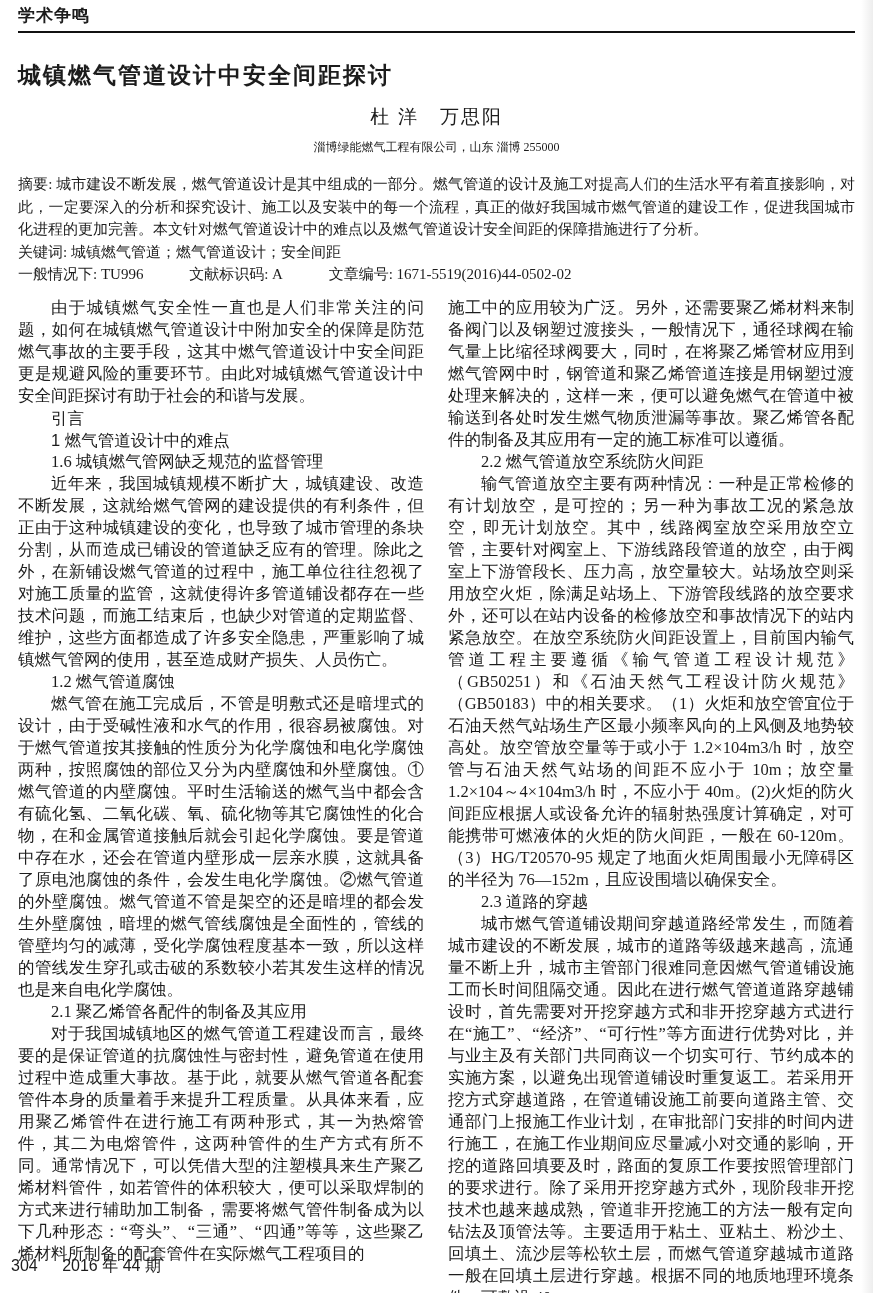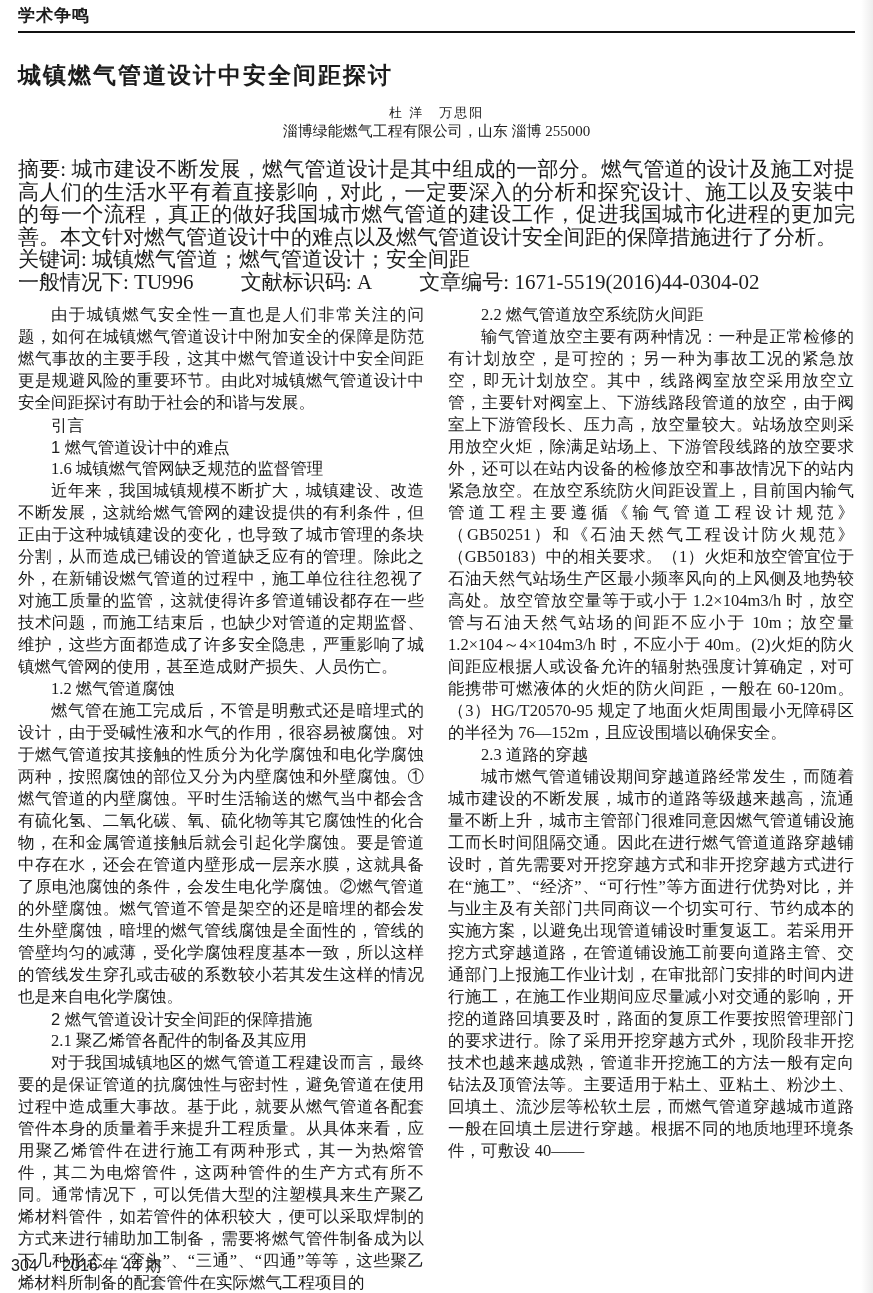--- a/index.html
+++ b/index.html
@@ -23,31 +23,32 @@
   .rule { border:none; border-top:2px solid #111; margin:4px 0 0 0; }
 
   .title {
     font-size:23px;
     font-weight:bold;
     letter-spacing:2px;
     margin:27px 0 0 0;
   }
   .authors {
     text-align:center;
-    font-size:13px;
+    font-size:19px;
     letter-spacing:2px;
     margin-top:13px;
     white-space:pre-wrap;
   }
   .affiliation {
     text-align:center;
-    font-size:15px;
+    font-size:12px;
+    margin-top:9px;
   }
 
-  .meta { margin-top:17px; font-size:21px; line-height:22.5px; }
+  .meta { margin-top:17px; font-size:15px; line-height:22.5px; }
   .meta p { margin:0; text-align:justify; }
   .clc-line span { margin-right:42px; }
   .clc-line span:last-child { margin-right:0; }
 
   .columns { display:flex; gap:24px; margin-top:11px; }
   .col { width:406px; font-size:16.5px; line-height:22px; }
   .para { margin:0; text-align:justify; text-indent:2em; }
   .para.h1 { font-family:"Liberation Sans", sans-serif; }
   .para.h2 { }
   .para.cont { text-indent:0; }
@@ -78,38 +79,38 @@
   <h1 class="title">城镇燃气管道设计中安全间距探讨</h1>
   <div class="authors">杜 洋　万思阳</div>
   <div class="affiliation">淄博绿能燃气工程有限公司，山东 淄博 255000</div>
 
   <div class="meta">
     <p class="abstract">摘要: 城市建设不断发展，燃气管道设计是其中组成的一部分。燃气管道的设计及施工对提高人们的生活水平有着直接影响，对此，一定要深入的分析和探究设计、施工以及安装中的每一个流程，真正的做好我国城市燃气管道的建设工作，促进我国城市化进程的更加完善。本文针对燃气管道设计中的难点以及燃气管道设计安全间距的保障措施进行了分析。</p>
     <p class="keywords">关键词: 城镇燃气管道；燃气管道设计；安全间距</p>
     <p class="clc-line">
       <span>一般情况下: TU996</span>
       <span>文献标识码: A</span>
-      <span>文章编号: 1671-5519(2016)44-0304-02</span>
+      <span>文章编号: 1671-5519(2016)44-0502-02</span>
     </p>
   </div>
 
   <div class="columns">
     <div class="col">
         <p class="para body">由于城镇燃气安全性一直也是人们非常关注的问题，如何在城镇燃气管道设计中附加安全的保障是防范燃气事故的主要手段，这其中燃气管道设计中安全间距更是规避风险的重要环节。由此对城镇燃气管道设计中安全间距探讨有助于社会的和谐与发展。</p>
         <p class="para h1">引言</p>
         <p class="para h1">1 燃气管道设计中的难点</p>
         <p class="para h2">1.6 城镇燃气管网缺乏规范的监督管理</p>
         <p class="para body">近年来，我国城镇规模不断扩大，城镇建设、改造不断发展，这就给燃气管网的建设提供的有利条件，但正由于这种城镇建设的变化，也导致了城市管理的条块分割，从而造成已铺设的管道缺乏应有的管理。除此之外，在新铺设燃气管道的过程中，施工单位往往忽视了对施工质量的监管，这就使得许多管道铺设都存在一些技术问题，而施工结束后，也缺少对管道的定期监督、维护，这些方面都造成了许多安全隐患，严重影响了城镇燃气管网的使用，甚至造成财产损失、人员伤亡。</p>
         <p class="para h2">1.2 燃气管道腐蚀</p>
         <p class="para body">燃气管在施工完成后，不管是明敷式还是暗埋式的设计，由于受碱性液和水气的作用，很容易被腐蚀。对于燃气管道按其接触的性质分为化学腐蚀和电化学腐蚀两种，按照腐蚀的部位又分为内壁腐蚀和外壁腐蚀。①燃气管道的内壁腐蚀。平时生活输送的燃气当中都会含有硫化氢、二氧化碳、氧、硫化物等其它腐蚀性的化合物，在和金属管道接触后就会引起化学腐蚀。要是管道中存在水，还会在管道内壁形成一层亲水膜，这就具备了原电池腐蚀的条件，会发生电化学腐蚀。②燃气管道的外壁腐蚀。燃气管道不管是架空的还是暗埋的都会发生外壁腐蚀，暗埋的燃气管线腐蚀是全面性的，管线的管壁均匀的减薄，受化学腐蚀程度基本一致，所以这样的管线发生穿孔或击破的系数较小若其发生这样的情况也是来自电化学腐蚀。</p>
-        <p class="para h1">2 燃气管道设计安全间距的保障措施</p>
         <p class="para h2">2.1 聚乙烯管各配件的制备及其应用</p>
         <p class="para body">对于我国城镇地区的燃气管道工程建设而言，最终要的是保证管道的抗腐蚀性与密封性，避免管道在使用过程中造成重大事故。基于此，就要从燃气管道各配套管件本身的质量着手来提升工程质量。从具体来看，应用聚乙烯管件在进行施工有两种形式，其一为热熔管件，其二为电熔管件，这两种管件的生产方式有所不同。通常情况下，可以凭借大型的注塑模具来生产聚乙烯材料管件，如若管件的体积较大，便可以采取焊制的方式来进行辅助加工制备，需要将燃气管件制备成为以下几种形态：“弯头”、“三通”、“四通”等等，这些聚乙烯材料所制备的配套管件在实际燃气工程项目的</p>
       </div>
     <div class="col">
+        <p class="para cont">施工中的应用较为广泛。另外，还需要聚乙烯材料来制备阀门以及钢塑过渡接头，一般情况下，通径球阀在输气量上比缩径球阀要大，同时，在将聚乙烯管材应用到燃气管网中时，钢管道和聚乙烯管道连接是用钢塑过渡处理来解决的，这样一来，便可以避免燃气在管道中被输送到各处时发生燃气物质泄漏等事故。聚乙烯管各配件的制备及其应用有一定的施工标准可以遵循。</p>
         <p class="para h2">2.2 燃气管道放空系统防火间距</p>
         <p class="para body">输气管道放空主要有两种情况：一种是正常检修的有计划放空，是可控的；另一种为事故工况的紧急放空，即无计划放空。其中，线路阀室放空采用放空立管，主要针对阀室上、下游线路段管道的放空，由于阀室上下游管段长、压力高，放空量较大。站场放空则采用放空火炬，除满足站场上、下游管段线路的放空要求外，还可以在站内设备的检修放空和事故情况下的站内紧急放空。在放空系统防火间距设置上，目前国内输气管道工程主要遵循《输气管道工程设计规范》（GB50251）和《石油天然气工程设计防火规范》（GB50183）中的相关要求。（1）火炬和放空管宜位于石油天然气站场生产区最小频率风向的上风侧及地势较高处。放空管放空量等于或小于 1.2×104m3/h 时，放空管与石油天然气站场的间距不应小于 10m；放空量 1.2×104～4×104m3/h 时，不应小于 40m。(2)火炬的防火间距应根据人或设备允许的辐射热强度计算确定，对可能携带可燃液体的火炬的防火间距，一般在 60-120m。（3）HG/T20570-95 规定了地面火炬周围最小无障碍区的半径为 76—152m，且应设围墙以确保安全。</p>
         <p class="para h2">2.3 道路的穿越</p>
         <p class="para body">城市燃气管道铺设期间穿越道路经常发生，而随着城市建设的不断发展，城市的道路等级越来越高，流通量不断上升，城市主管部门很难同意因燃气管道铺设施工而长时间阻隔交通。因此在进行燃气管道道路穿越铺设时，首先需要对开挖穿越方式和非开挖穿越方式进行在“施工”、“经济”、“可行性”等方面进行优势对比，并与业主及有关部门共同商议一个切实可行、节约成本的实施方案，以避免出现管道铺设时重复返工。若采用开挖方式穿越道路，在管道铺设施工前要向道路主管、交通部门上报施工作业计划，在审批部门安排的时间内进行施工，在施工作业期间应尽量减小对交通的影响，开挖的道路回填要及时，路面的复原工作要按照管理部门的要求进行。除了采用开挖穿越方式外，现阶段非开挖技术也越来越成熟，管道非开挖施工的方法一般有定向钻法及顶管法等。主要适用于粘土、亚粘土、粉沙土、回填土、流沙层等松软土层，而燃气管道穿越城市道路一般在回填土层进行穿越。根据不同的地质地理环境条件，可敷设 40——</p>
       </div>
   </div>
 
   <div class="footer">
     <span>304</span>
     <span>2016 年 44 期</span>

